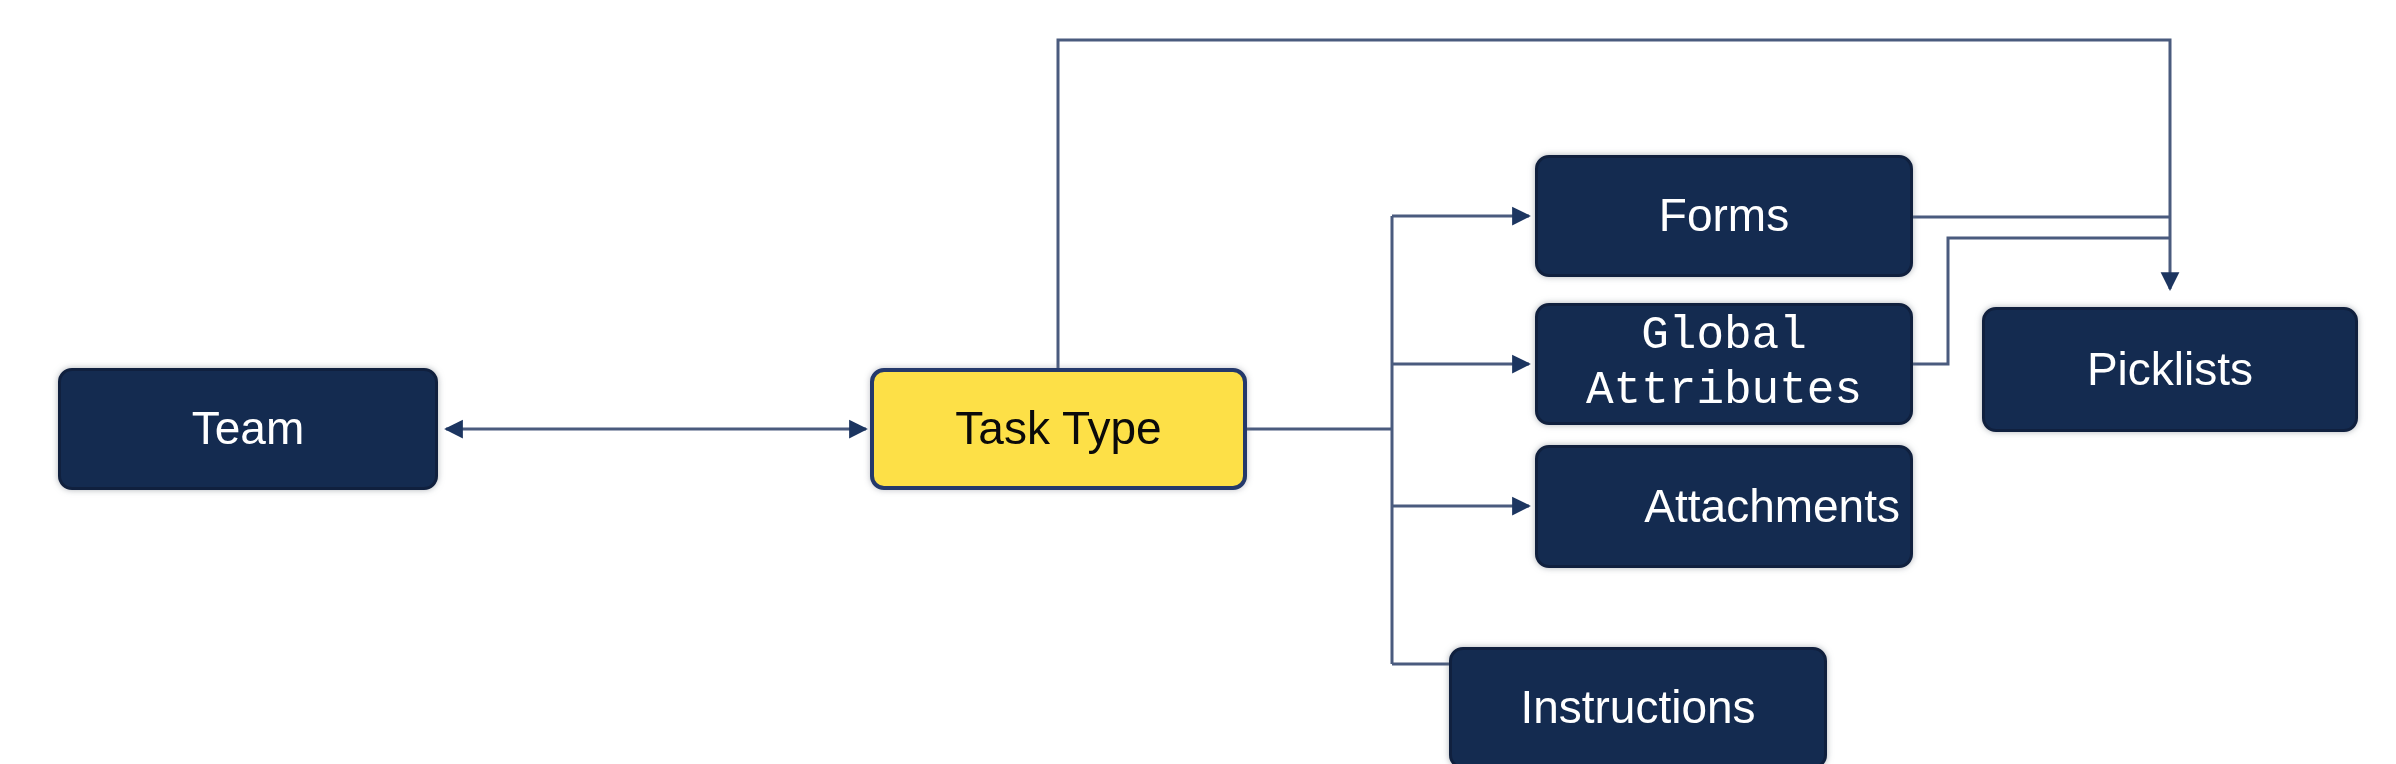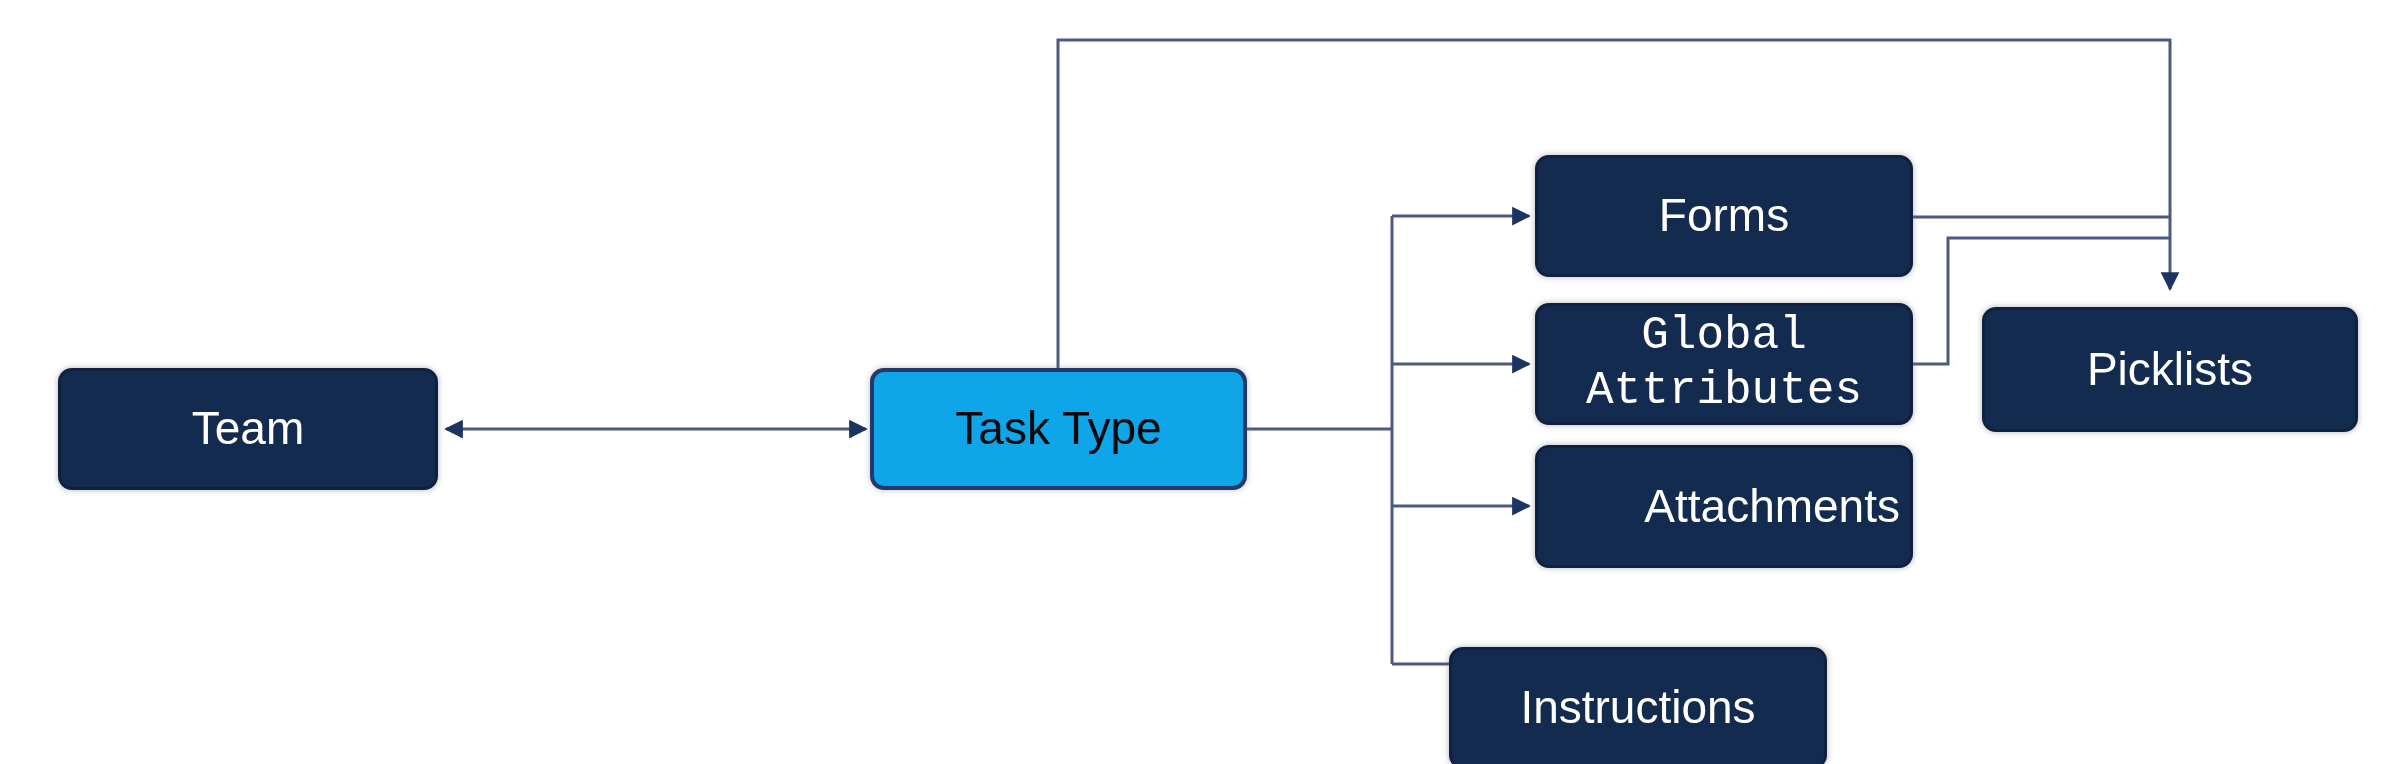--- a/index.html
+++ b/index.html
@@ -33,21 +33,21 @@
     line-height: 1.2;
     text-align: center;
   }
   .node.navy {
     background: #142B50;
     border: 3px solid #10203E;
     color: #ffffff;
     box-shadow: 0 0 6px rgba(110, 116, 128, 0.55);
   }
   .node.gray {
-    background: #0ea5e9;
+    background: #fde047;
     border: 4px solid #24396B;
     color: #0a0a0a;
     box-shadow: 0 0 6px rgba(110, 116, 128, 0.45);
   }
   .node .label {
     padding: 0 10px;
     display: block;
   }
   .node .label.wrap {
     max-width: 290px;

